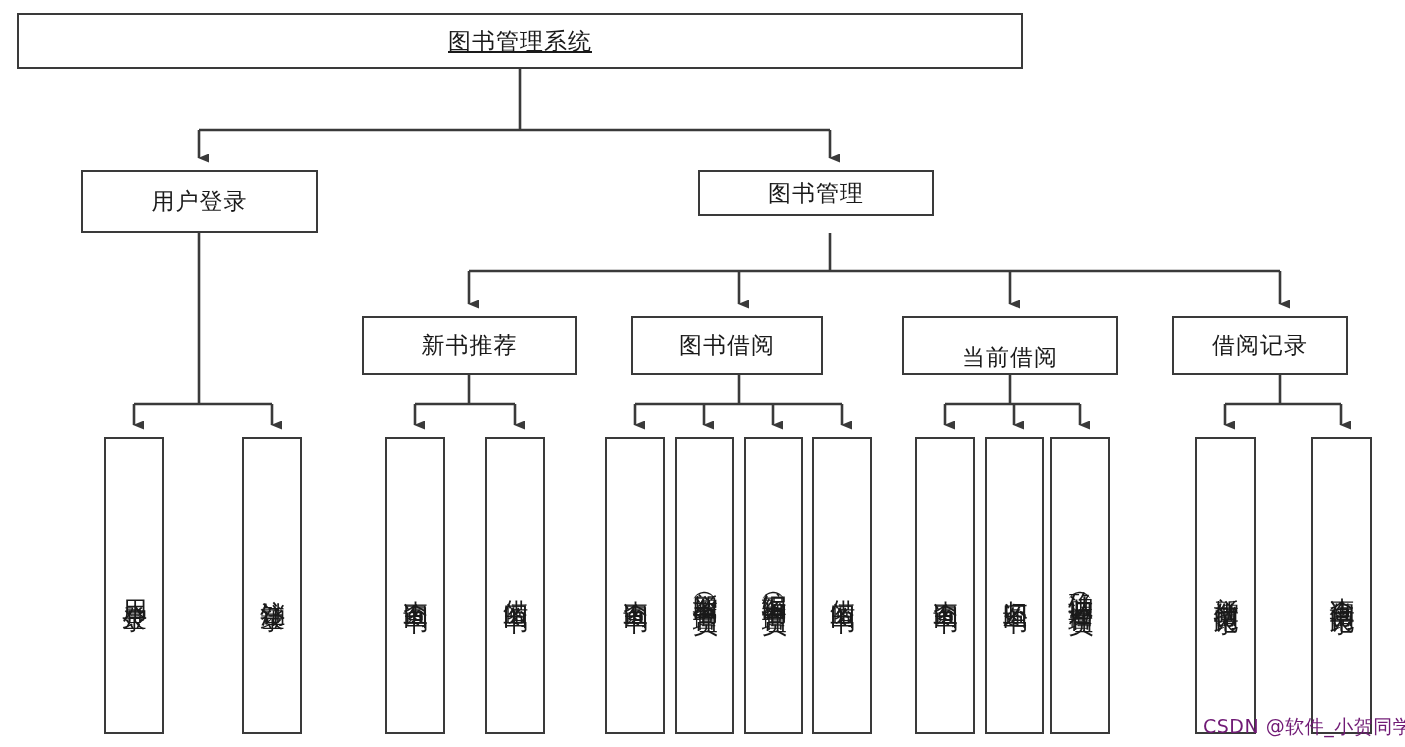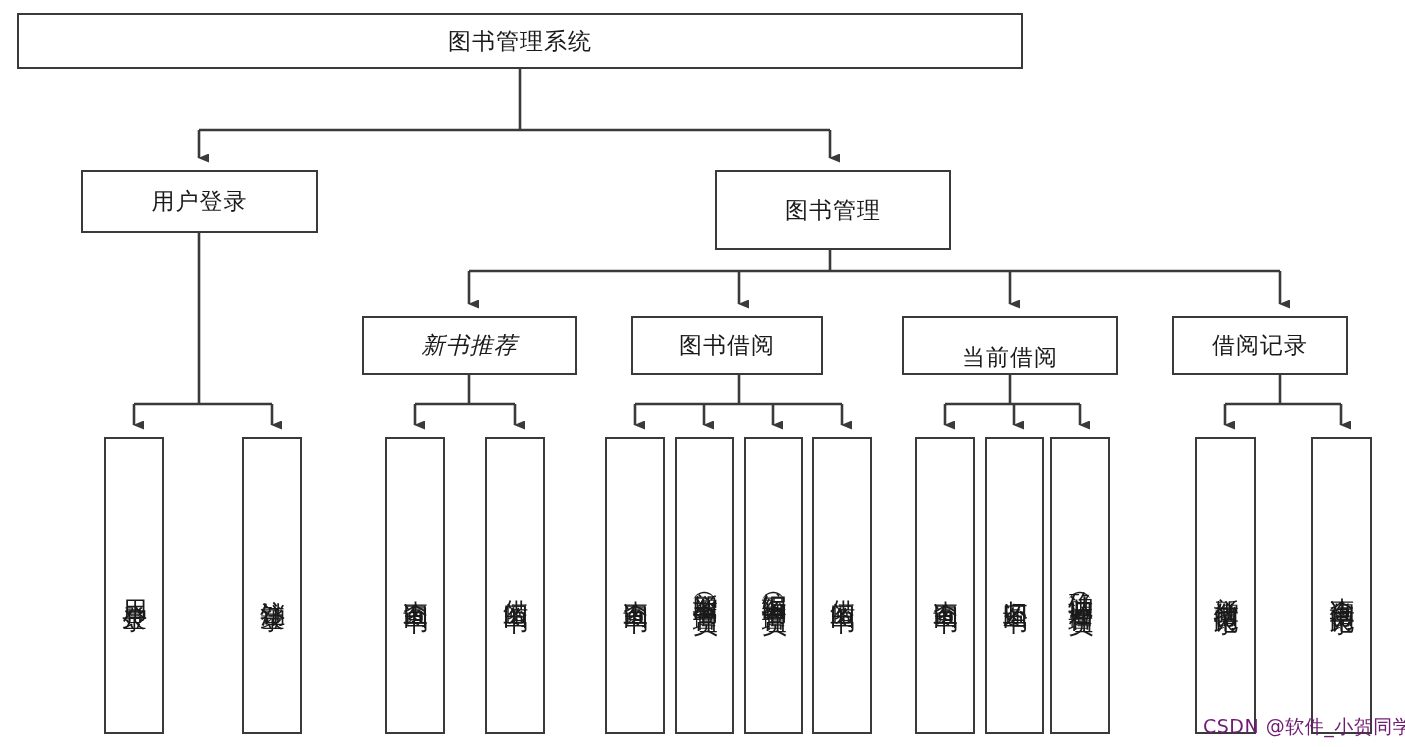--- a/index.html
+++ b/index.html
@@ -115,32 +115,32 @@
       <path d="M1014,404 L1014,425" marker-end="url(#arrow)"></path>
       <path d="M1080,404 L1080,425" marker-end="url(#arrow)"></path>
 
       <path d="M1280,375 L1280,404"></path>
       <path d="M1225,404 L1341,404"></path>
       <path d="M1225,404 L1225,425" marker-end="url(#arrow)"></path>
       <path d="M1341,404 L1341,425" marker-end="url(#arrow)"></path>
     </g>
   </svg>
 
-  <div class="node horiz" style="left:17px; top:13px; width:1006px; height:56px;">
+  <div class="node horiz" style="left:17px; top:13px; width:1006px; height:56px;text-decoration:underline;">
     <span>图书管理系统</span>
   </div>
 
   <div class="node horiz" style="left:81px; top:170px; width:237px; height:63px;">
     <span>用户登录</span>
   </div>
-  <div class="node horiz" style="left:715px; top:170px; width:236px; height:80px;">
+  <div class="node horiz" style="left:698px; top:170px; width:236px; height:46px;">
     <span>图书管理</span>
   </div>
 
-  <div class="node horiz" style="left:362px; top:316px; width:215px; height:59px;font-style:italic;">
+  <div class="node horiz" style="left:362px; top:316px; width:215px; height:59px;">
     <span>新书推荐</span>
   </div>
   <div class="node horiz" style="left:631px; top:316px; width:192px; height:59px;">
     <span>图书借阅</span>
   </div>
   <div class="node horiz" style="left:902px; top:316px; width:216px; height:59px;align-items:flex-end;">
     <span>当前借阅</span>
   </div>
   <div class="node horiz" style="left:1172px; top:316px; width:176px; height:59px;">
     <span>借阅记录</span>

